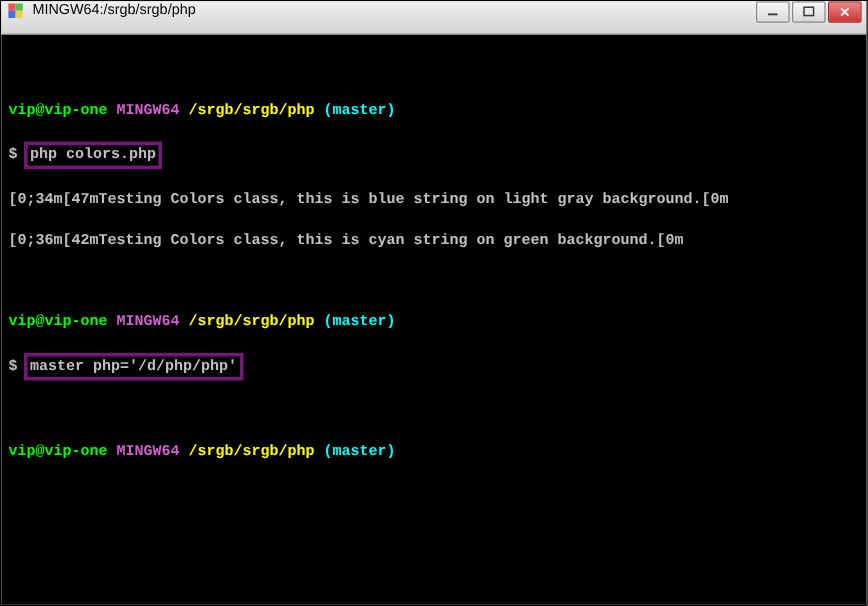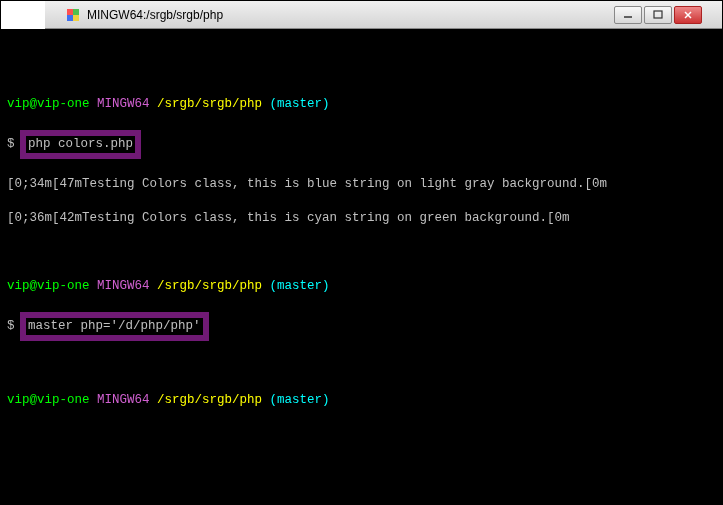--- a/index.html
+++ b/index.html
@@ -9,26 +9,25 @@
     width: 723px;
     height: 505px;
     overflow: hidden;
     border: 1px solid #000;
   }
   .titlebar {
     height: 28px;
     background: linear-gradient(#f0f0f0, #d4d4d4);
     border-bottom: 1px solid #888;
     display: flex;
-    align-items: center;
-    padding: 0 20px;
+    align-items: flex-start;
+    padding: 0 4px;
     font-family: "Segoe UI", sans-serif;
     font-size: 12px;
     color: #000;
-    margin-left: 44px;
   }
   .titlebar .icon {
     width: 16px; height: 16px;
     margin-right: 6px;
     display: inline-block;
     position: relative;
   }
   .titlebar .icon svg { width: 16px; height: 16px; }
   .titlebar .title { flex: 1; }
   .win-btns { display: flex; gap: 2px; }
@@ -46,35 +45,35 @@
   .win-btn.close {
     background: linear-gradient(#e88,#c33);
     color: #fff;
     border-color: #a22;
   }
   .terminal {
     background: #000;
     color: #c0c0c0;
     font-size: 12.5px;
     line-height: 17px;
-    padding: 16px 6px;
+    padding: 4px 6px;
     height: calc(505px - 28px);
     overflow: hidden;
     white-space: pre;
-    font-weight: normal;
+    font-weight: bold;
   }
   .ln { display: block; }
   .green { color: #00ff00; }
   .magenta { color: #d060d0; }
   .yellow { color: #ffff00; }
   .cyan { color: #00ffff; }
   .gray { color: #c0c0c0; }
 
   .redbox {
-    border: 6px solid #701a75;
+    border: 3px solid #701a75;
     display: inline-block;
     padding: 0 2px;
     margin-left: -2px;
   }
 </style>
 </head>
 <body>
 
 <div class="titlebar">
   <span class="icon">

